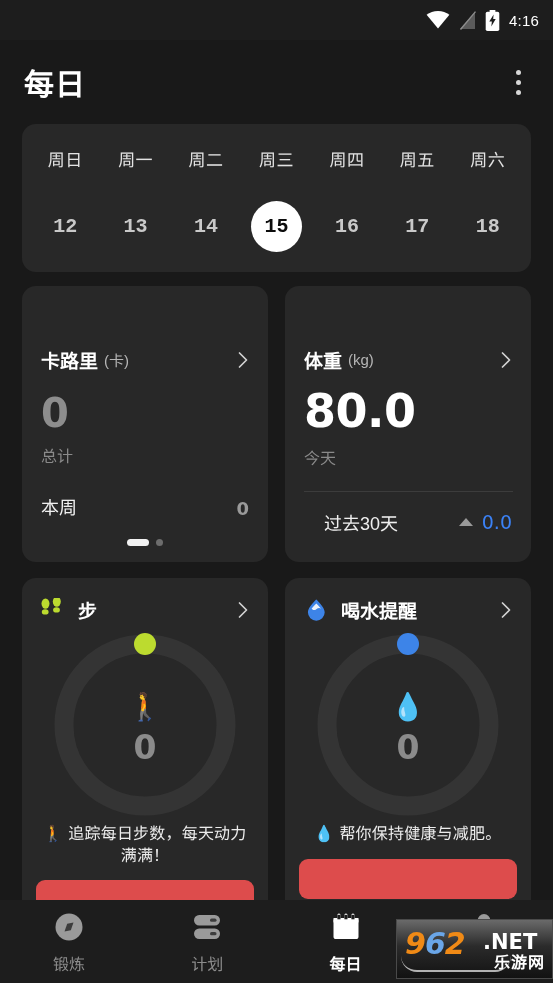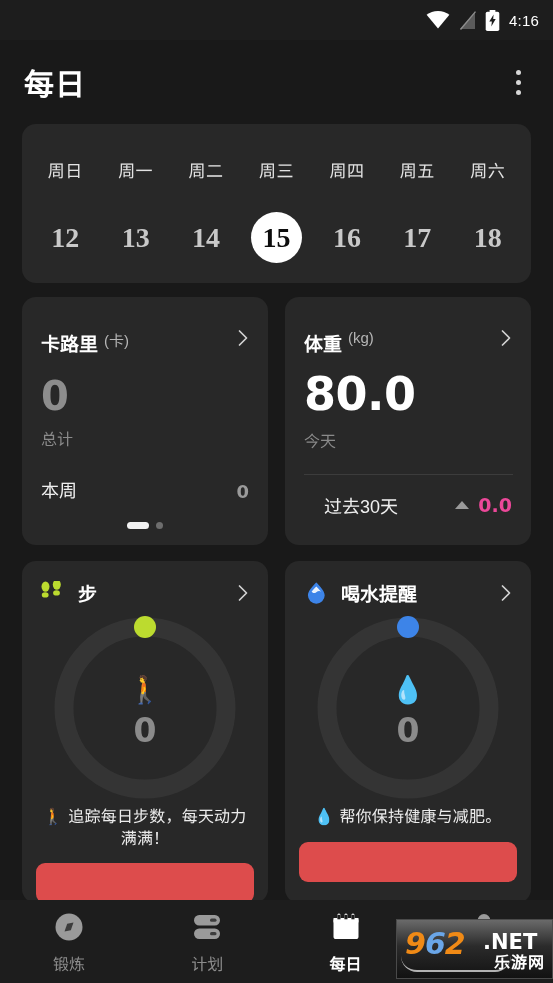--- a/index.html
+++ b/index.html
@@ -59,46 +59,47 @@
     overflow:hidden;
   }
 
   
   .weekcard{
     background:#282828;
     border-radius:14px;
     padding:22px 8px 20px;
     margin-bottom:14px;
   }
-  .week-row{ display:flex;margin-top:11px; }
+  .week-row{ display:flex; }
   .week-col{
     flex:1; display:flex; flex-direction:column; align-items:center;
     cursor:pointer;
   }
   .dow{
     color:#e3e3e3; font-size:17px; letter-spacing:.5px;
     margin-bottom:30px;
   }
   .daynum{
     width:51px; height:51px; border-radius:50%;
     display:flex; align-items:center; justify-content:center;
-    font-size:28px; font-weight:700; color:#c9c9c9;
-    font-family:Liberation Serif, serif;
+    font-size:20px; font-weight:700; color:#c9c9c9;
+    font-family:Liberation Mono, monospace;
   }
   .daynum.sel{ background:#ffffff; color:#0d0d0d; }
 
   
   .row{ display:flex; gap:17px; margin-bottom:16px; }
   .card{
     flex:1; background:#282828; border-radius:14px;
     position:relative; overflow:hidden;
   }
   .card-head{
-    display:flex; align-items:flex-start;
-    padding:32px 16px 0 19px;
+    display:flex; align-items:center;
+    padding:20px 16px 0 19px;
+    margin-top:40px;
   }
   .card-title{
     color:#ffffff; font-size:19px; font-weight:700; white-space:nowrap;
   }
   .card-unit{
     color:#b6b6b6; font-size:15px; font-weight:400; margin-left:6px;
   }
   .chev{ margin-left:auto; width:18px; height:18px; cursor:pointer; }
 
   
@@ -134,21 +135,21 @@
     display:flex; align-items:center; justify-content:space-between;
     padding:17px 19px 20px 19px;
     margin-left:20px;
   }
   .trend-k{ color:#efefef; font-size:18px; }
   .trend-right{ display:flex; align-items:center; gap:9px; }
   .tri-up{
     width:0;height:0;border-left:7px solid transparent;
     border-right:7px solid transparent;border-bottom:8px solid #9a9a9a;
   }
-  .trend-v{ color:#ec4899; font-size:19px; font-weight:700;
+  .trend-v{ color:#3b82f6; font-size:19px; font-weight:400;
             font-family:"DejaVu Sans",sans-serif; }
 
   
   .ringcard{ padding-bottom:0; }
   .ring-head{ display:flex; align-items:center; padding:18px 16px 0 18px; }
   .ring-ic{ width:27px; height:24px; margin-right:11px; flex:none; }
   .ring-title{ color:#ffffff; font-size:19px; font-weight:700; }
   .ring-wrap{
     position:relative; width:100%; height:192px;
     display:flex; align-items:center; justify-content:center;

